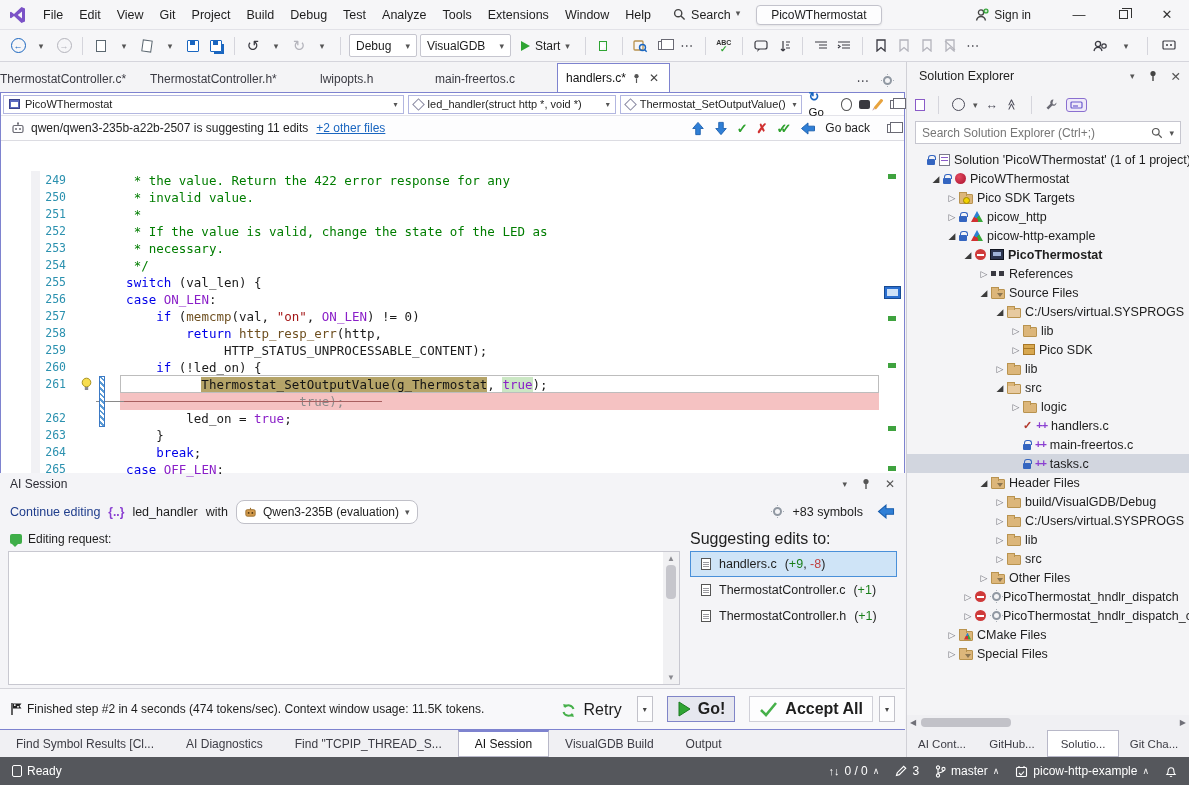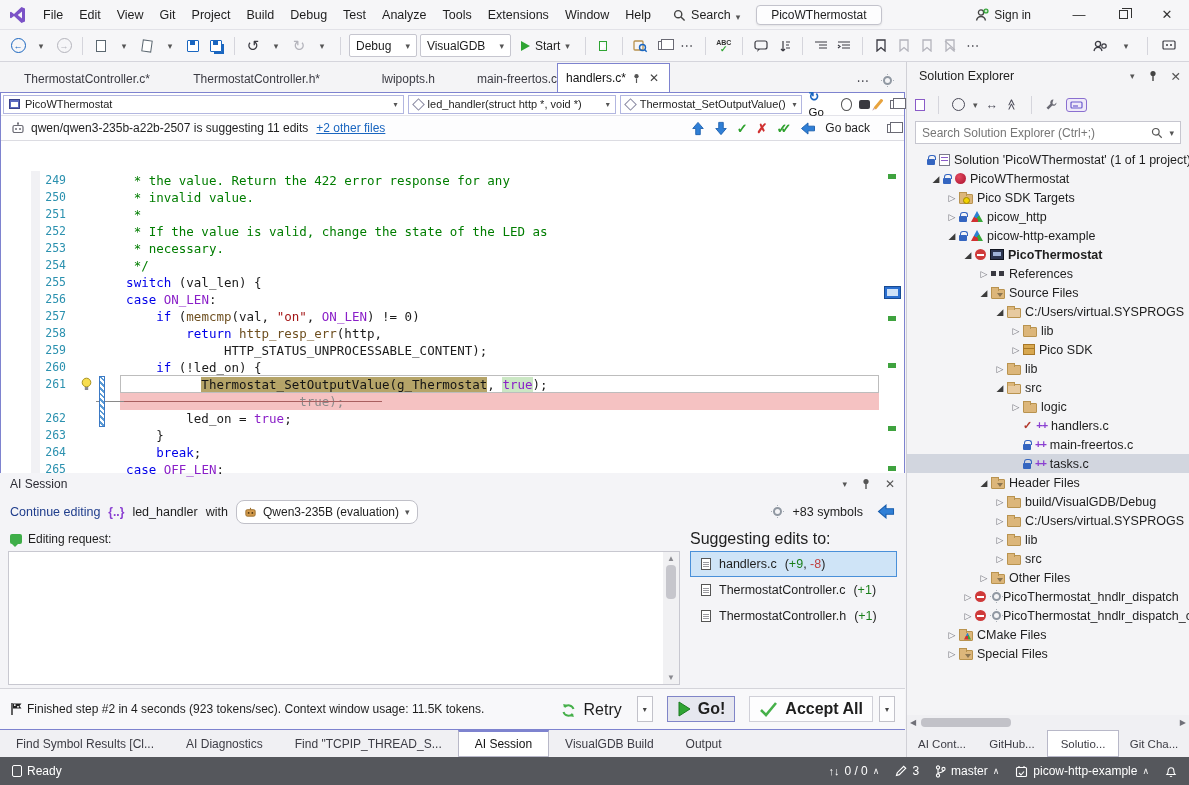--- a/index.html
+++ b/index.html
@@ -4,21 +4,21 @@
 <style>
   *{box-sizing:border-box;margin:0;padding:0}
   html,body{width:1189px;height:785px;overflow:hidden;background:#e8e8ec}
   body{font-family:"Liberation Sans",sans-serif;font-size:12.5px;color:#1e1e1e}
   #app{position:relative;width:1189px;height:785px;background:#f4f4f6}
   svg{display:block}
   
   .titlebar{position:absolute;top:0;left:0;right:0;height:30px;background:#f6f6f8;display:flex;align-items:center;border-bottom:1px solid #e2e2e8}
   .vslogo{margin:0 8px 0 9px}
   .menu-item{padding:0 8px;font-size:12.5px;line-height:30px;cursor:default}
-  .tb-search{display:flex;align-items:flex-end;gap:5px;margin-left:14px;color:#1e1e1e}
+  .tb-search{display:flex;align-items:flex-start;gap:5px;margin-left:14px;color:#1e1e1e}
   .sol-pill{margin-left:16px;border:1px solid #c3c3cc;border-radius:4px;background:#fdfdfe;padding:2px 14px;font-size:12px;box-shadow:0 1px 2px rgba(0,0,0,.08)}
   .tb-right{margin-left:auto;display:flex;align-items:center}
   .signin{display:flex;align-items:center;gap:5px;margin-right:26px;font-size:12px}
   .wbtn{width:44px;height:30px;display:flex;align-items:center;justify-content:center;font-size:13px;color:#333}
   .restore-ic{width:9px;height:9px;border:1px solid #333;position:relative}
   .restore-ic::before{content:"";position:absolute;top:-3px;left:2px;width:9px;height:9px;border:1px solid #333;border-bottom:none;border-left:none}
   
   .toolbar{position:absolute;top:30px;left:0;right:0;height:32px;background:#f6f6f8;border-bottom:1px solid #d5d5dc;display:flex;align-items:center;padding-left:8px;gap:3px}
   .tico{width:20px;height:22px;display:flex;align-items:center;justify-content:center;font-size:13px;color:#3a3a42;border-radius:3px}
   .tico.dim{color:#b4b4bc}
@@ -35,21 +35,21 @@
   .docic{width:10px;height:12px;background:#fff;border:1px solid #5b6770;position:relative}
   .docic.purple{border-color:#8a5bc8}
   .floppy{width:12px;height:12px;background:#fff;border:1.4px solid #1a66c0;border-radius:1px;position:relative}
   .floppy::before{content:"";position:absolute;top:0;left:2px;width:5px;height:4px;background:#1a66c0}
   .circ{width:15px;height:15px;border-radius:50%;border:1.3px solid currentColor;display:flex;align-items:center;justify-content:center;font-size:9px}
   
   .maincol{position:absolute;top:62px;left:0;width:906px;bottom:28px;background:#f4f4f6}
   .rightcol{position:absolute;top:62px;left:906px;right:0;bottom:28px;background:#f4f4f6;border-left:1px solid #d0d0d6}
   
   .tabbar{position:absolute;top:0;left:0;right:0;height:30px;display:flex;align-items:flex-end;background:#f4f4f6}
-  .etab{height:27px;display:flex;align-items:center;justify-content:flex-end;font-size:12px;color:#3a3a42;gap:6px}
+  .etab{height:27px;display:flex;align-items:center;justify-content:flex-start;font-size:12px;color:#3a3a42;gap:6px}
   .etab.active{background:#fff;border:1px solid #7e83cf;border-bottom:none;height:29px;color:#111;padding:0 8px}
   .tab-close{font-size:12px;color:#444;padding:0 2px}
   .tabbar-right{margin-left:auto;display:flex;align-items:center;gap:12px;padding:0 12px 4px 0;color:#4a4a52}
   
   .edgroup{position:absolute;top:30px;left:0;width:905px;bottom:258px;border:1px solid #7e83cf;background:#fff}
   .navbar{height:23px;background:#fff;border-bottom:1px solid #e4e4ea;display:flex;align-items:center;gap:4px;padding:0 4px 0 2px}
   .ncombo{height:19px;border:1px solid #b2b6e0;background:#fff;display:flex;align-items:center;gap:5px;padding:0 5px;font-size:11px;white-space:nowrap;overflow:hidden}
   .ncombo .car{font-size:8px;color:#555;margin-left:auto}
   .symic{width:9px;height:9px;border:1.3px solid #8a8aa2;transform:rotate(45deg);flex:none}
   .formic{width:11px;height:10px;background:#5c6bc0;border:1px solid #39418a;flex:none;position:relative}
@@ -646,21 +646,21 @@
             </div>
           </div>
       </div>
       <div class="ai-action">
         <svg width="13" height="14" viewBox="0 0 13 14">
             <path d="M2 1v12" stroke="#222" stroke-width="1.4"></path>
             <path d="M3 1.5h8.5L9.5 4l2 2.5H3z" fill="#222"></path>
             <rect x="4" y="2.3" width="1.6" height="1.6" fill="#fff"></rect>
             <rect x="7.2" y="4" width="1.6" height="1.6" fill="#fff"></rect>
           </svg>
-        <span>Finished step #2 in 4 seconds (923 tokens/sec). Context window usage: 11.5K tokens.</span>
+        <span>Finished step #2 in 4 seconds (474 tokens/sec). Context window usage: 11.5K tokens.</span>
         <span class="actbtns">
           <span class="bigbtn">
             <svg width="17" height="17" viewBox="0 0 17 17">
                 <path d="M3.5 10a5.2 5.2 0 0 0 9 1.8" fill="none" stroke="#46b04a" stroke-width="2"></path>
                 <path d="M13.5 7A5.2 5.2 0 0 0 4.5 5.2" fill="none" stroke="#46b04a" stroke-width="2"></path>
                 <path d="M13 11.5l.8 3.4-3.4-.6z" fill="#46b04a"></path>
                 <path d="M4 5.5L3.2 2.1l3.4.6z" fill="#46b04a"></path>
               </svg>
             <span>Retry</span>
           </span>

